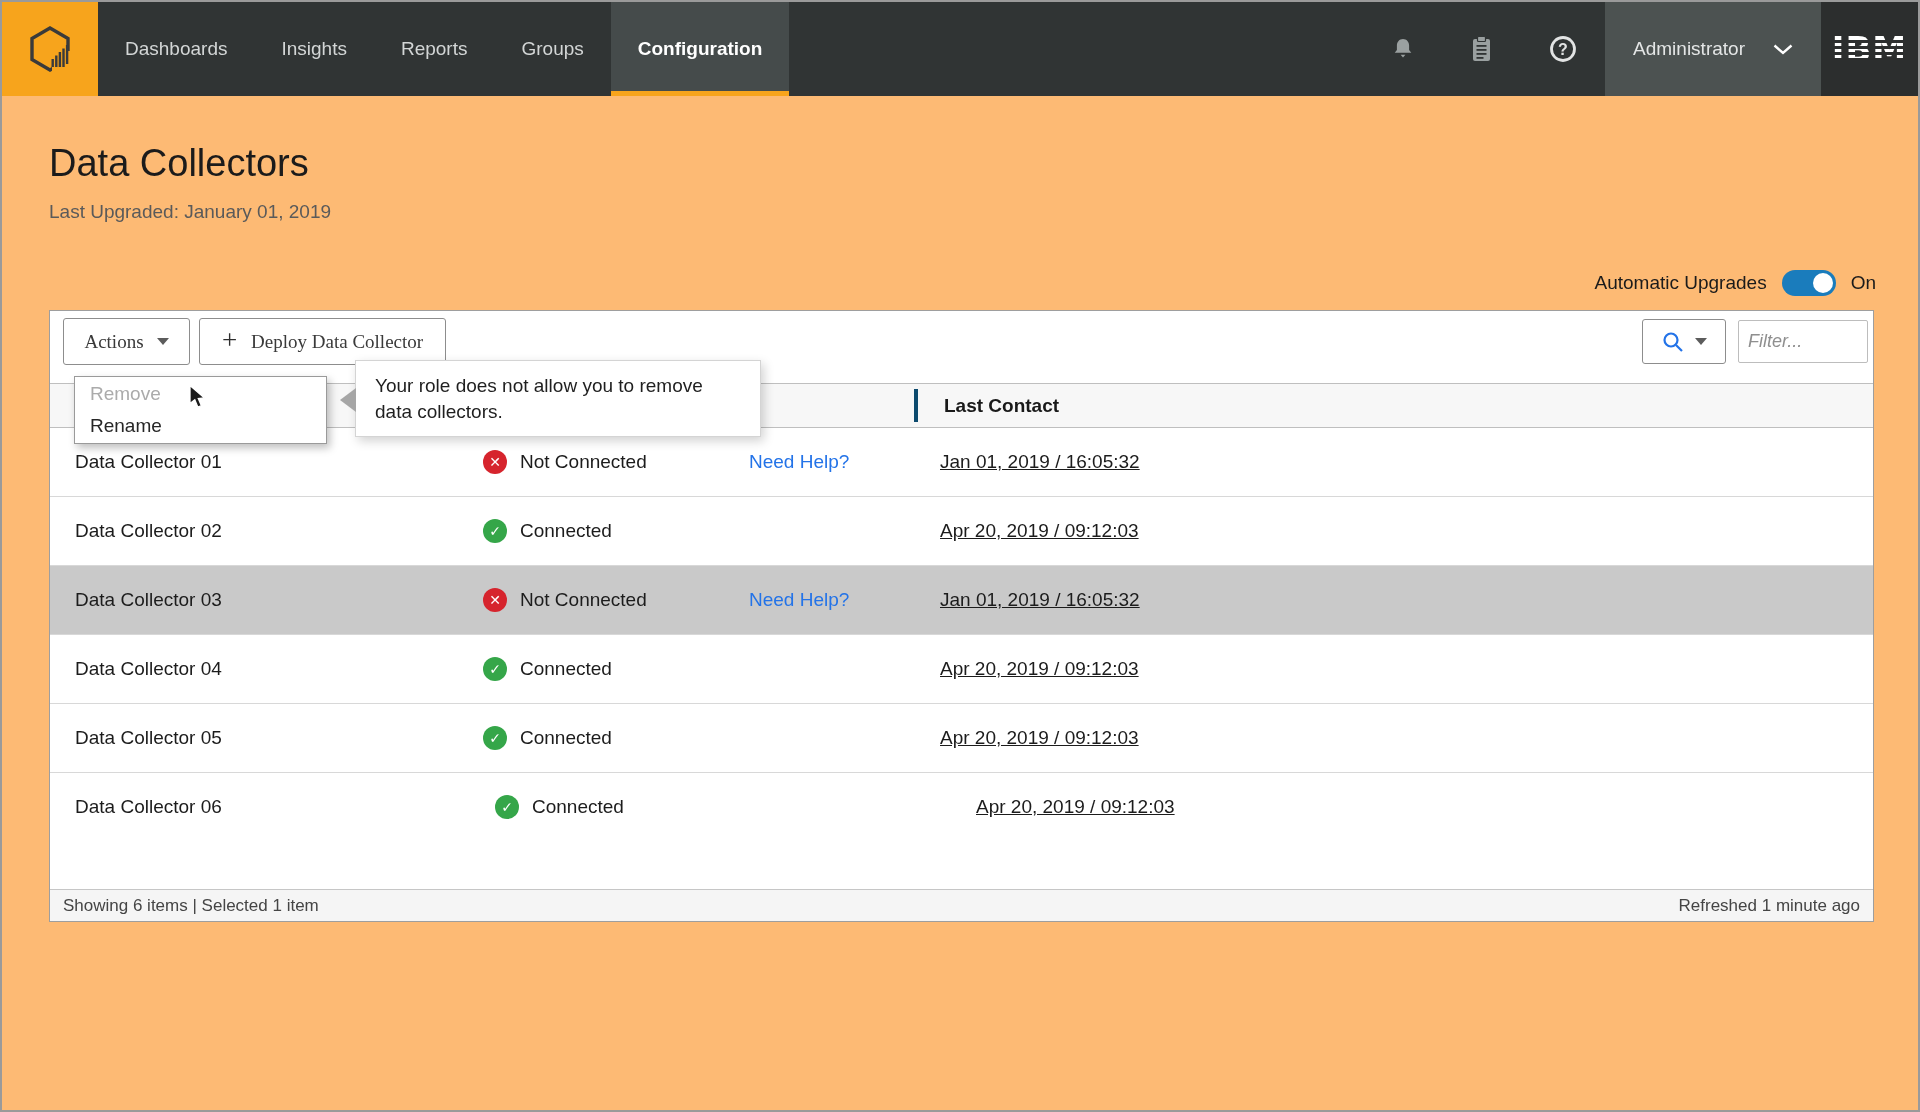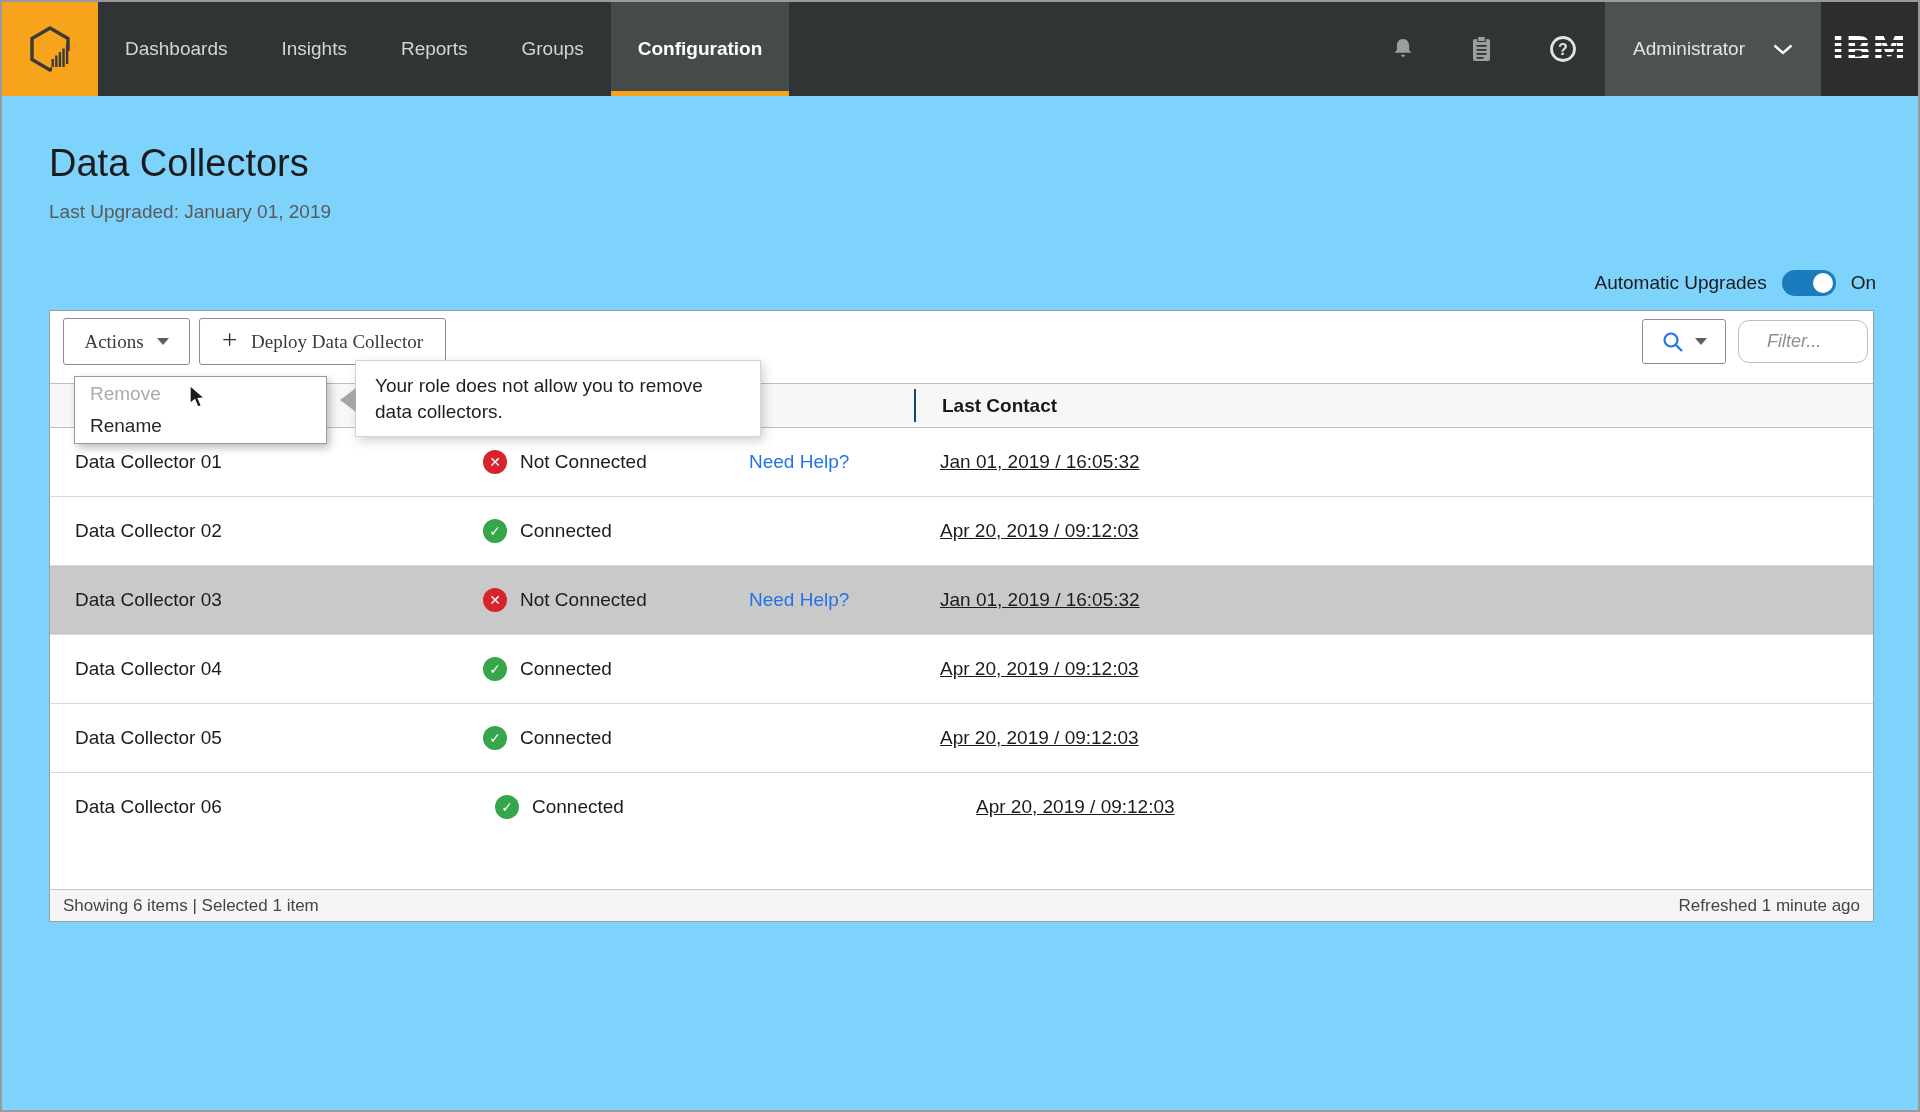--- a/index.html
+++ b/index.html
@@ -1,17 +1,17 @@
 <!DOCTYPE html>
 <html><head>
 <meta charset="utf-8">
 <style>
   html,body{margin:0;padding:0;background:#fff;}
   body{width:1920px;height:1112px;font-family:"Liberation Sans","DejaVu Sans",sans-serif;}
-  .frame{position:relative;width:1920px;height:1112px;box-sizing:border-box;border:2px solid #9a9a9a;background:#7dd3fc;overflow:hidden;}
+  .frame{position:relative;width:1920px;height:1112px;box-sizing:border-box;border:2px solid #9a9a9a;background:#fdba74;overflow:hidden;}
 
   
   .topnav{height:94px;display:flex;background:#303434;align-items:stretch;}
   .logo{width:96px;background:#f7a41c;display:flex;align-items:center;justify-content:center;cursor:pointer;}
   .nav-items{display:flex;}
   .nav-item{padding:0 27px;line-height:94px;font-size:19px;color:#d3d6d6;cursor:pointer;white-space:nowrap;}
   .nav-item.active{background:#454b4b;color:#fff;font-weight:700;position:relative;}
   .nav-item.active::after{content:"";position:absolute;left:0;right:0;bottom:0;height:5px;background:#f7a41c;}
   .nav-spacer{flex:1;}
   .nav-icons{width:242px;display:flex;justify-content:space-around;align-items:center;}
@@ -36,26 +36,26 @@
   .card{position:absolute;left:47px;top:308px;width:1825px;border:1px solid #9e9e9e;background:#fff;box-sizing:border-box;}
   .toolbar{position:relative;height:72px;}
   .btn{position:absolute;box-sizing:border-box;background:#fff;border:1px solid #8d8d8d;border-radius:3px;
        font-size:19px;color:#3a3a3a;display:flex;align-items:center;justify-content:center;cursor:pointer;font-family:Liberation Serif, serif;}
   .btn.actions{left:13px;top:7px;width:127px;height:47px;gap:13px;}
   .btn.deploy{left:149px;top:7px;width:247px;height:47px;gap:14px;}
   .plus{font-size:27px;font-weight:400;color:#2e2e2e;line-height:1;margin-top:-3px;}
   .caret{width:0;height:0;border-left:6px solid transparent;border-right:6px solid transparent;border-top:7px solid #5c5c5c;}
   .btn.search{left:1592px;top:8px;width:84px;height:45px;gap:10px;}
   .filter{position:absolute;left:1688px;top:9px;width:130px;height:43px;box-sizing:border-box;border:1px solid #bdbdbd;
-          border-radius:11px;font-size:18px;padding:0 28px;font-family:inherit;color:#444;outline:none;}
+          border-radius:2px;font-size:18px;padding:0 9px;font-family:inherit;color:#444;outline:none;}
   .filter::placeholder{color:#8f8f8f;font-style:italic;}
 
   .thead{display:grid;grid-template-columns:433px 222px 209px 1fr;height:45px;background:#f7f7f7;
          border-top:1px solid #bfbfbf;border-bottom:1px solid #bfbfbf;align-items:center;box-sizing:border-box;}
-  .th.last{border-left:2px solid #0c4a6e;padding-left:26px;font-weight:700;font-size:19px;color:#191919;
+  .th.last{border-left:4px solid #0c4a6e;padding-left:26px;font-weight:700;font-size:19px;color:#191919;
            height:33px;display:flex;align-items:center;cursor:pointer;}
 
   .row{display:grid;grid-template-columns:433px 222px 209px 1fr;height:68px;border-bottom:1px solid #d8d8d8;
        align-items:center;font-size:19px;color:#1c1c1c;cursor:pointer;background:#fff;}
   .row:last-child{border-bottom:none;gap:12px;}
   .row.selected{background:#c9c9c9;}
   .cell.name{padding-left:25px;}
   .cell.status{display:flex;align-items:center;gap:13px;}
   .dot{width:24px;height:24px;border-radius:50%;color:#fff;font-size:14px;font-weight:700;
        display:flex;align-items:center;justify-content:center;flex:none;}

